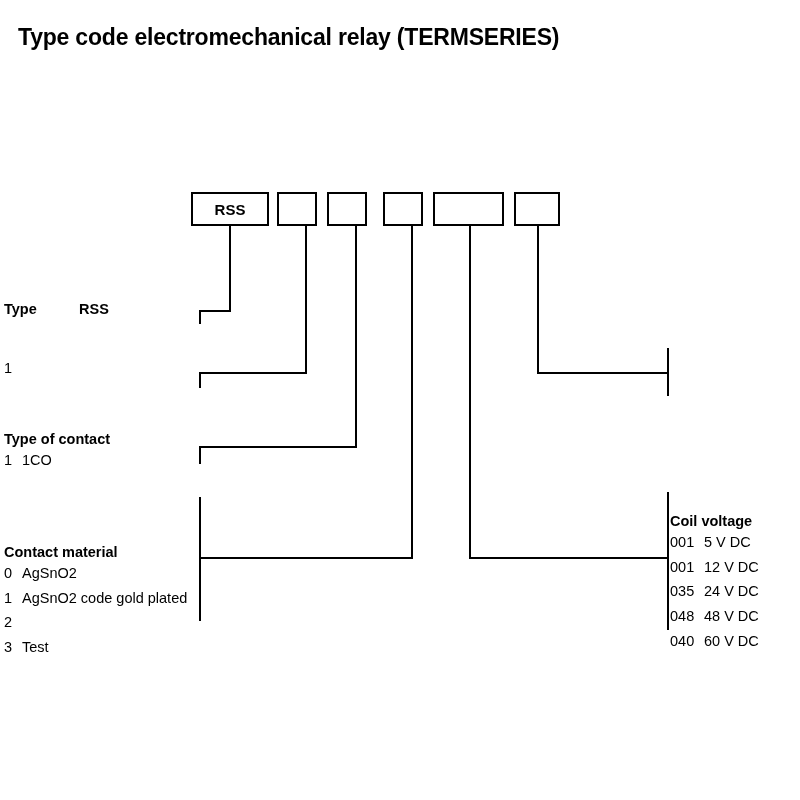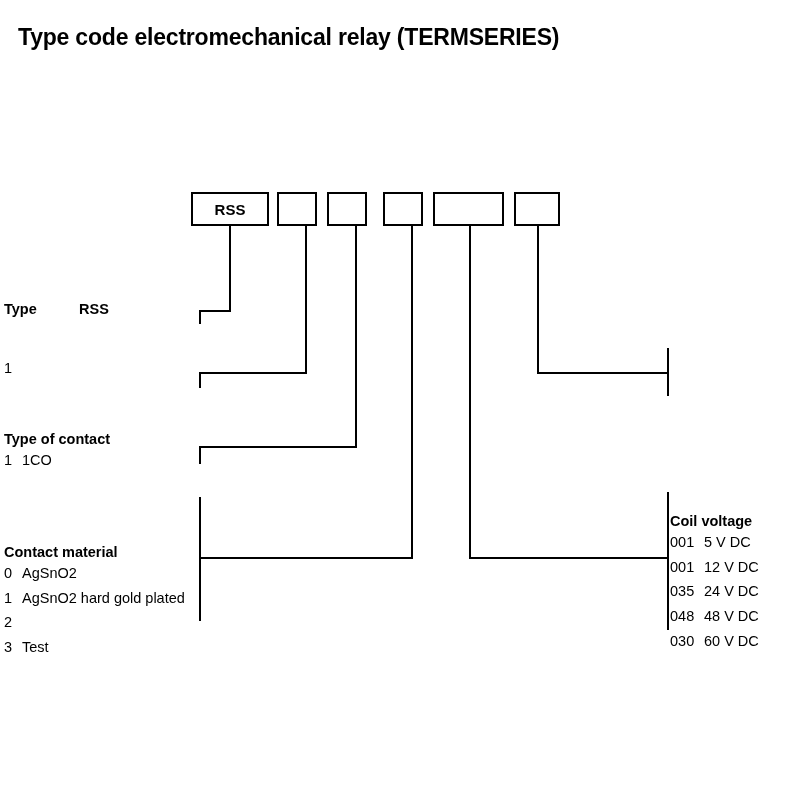--- a/index.html
+++ b/index.html
@@ -150,21 +150,21 @@
   </div>
 
   <div class="block" style="left:4px; top:503px;margin-top:40px;">
     <div class="hdr">Contact material</div>
     <div class="row">
       <span class="k">0</span>
       <span class="v">AgSnO2</span>
     </div>
     <div class="row">
       <span class="k">1</span>
-      <span class="v">AgSnO2 hard gold plated</span>
+      <span class="v">AgSnO2 code gold plated</span>
     </div>
     <div class="row">
       <span class="k">2</span>
     </div>
     <div class="row">
       <span class="k">3</span>
       <span class="v">Test</span>
     </div>
   </div>
 
@@ -181,18 +181,18 @@
     </div>
     <div class="row">
       <span class="k wide">035</span>
       <span class="v">24 V DC</span>
     </div>
     <div class="row">
       <span class="k wide">048</span>
       <span class="v">48 V DC</span>
     </div>
     <div class="row">
-      <span class="k wide">030</span>
+      <span class="k wide">040</span>
       <span class="v">60 V DC</span>
     </div>
   </div>
 
 </div>
 
 </body></html>

